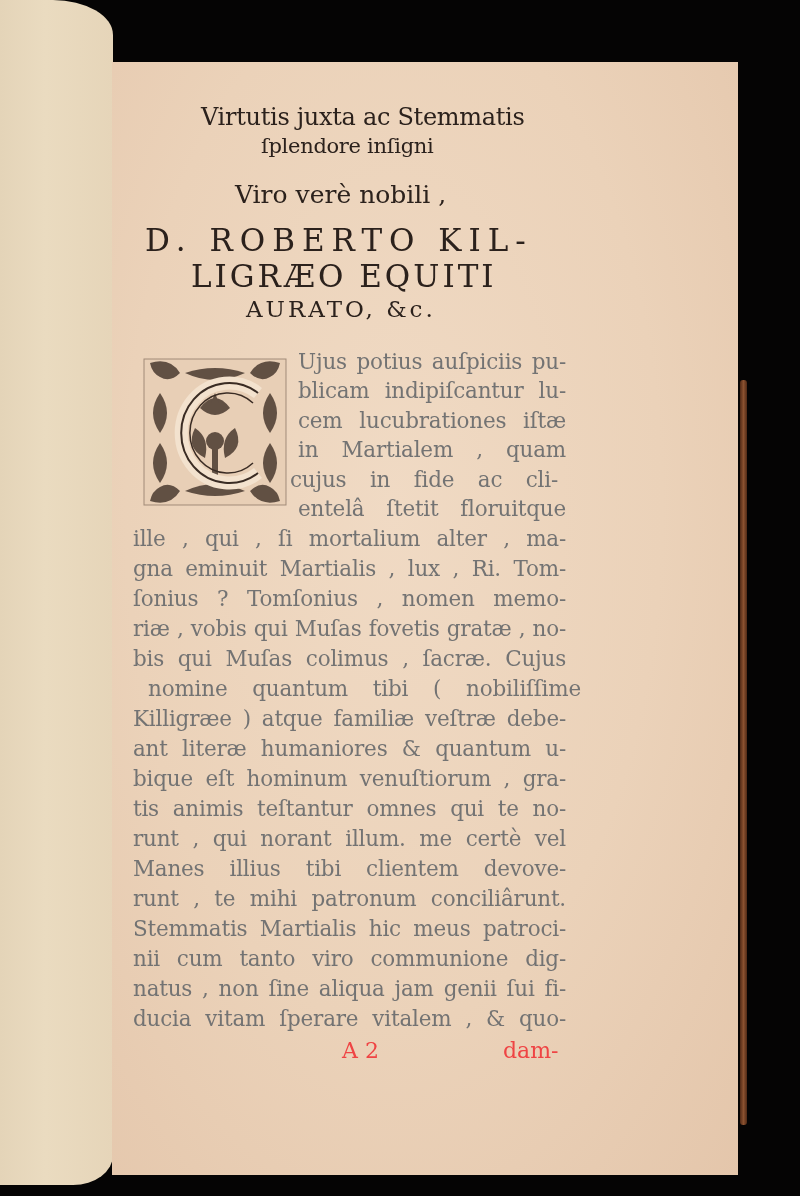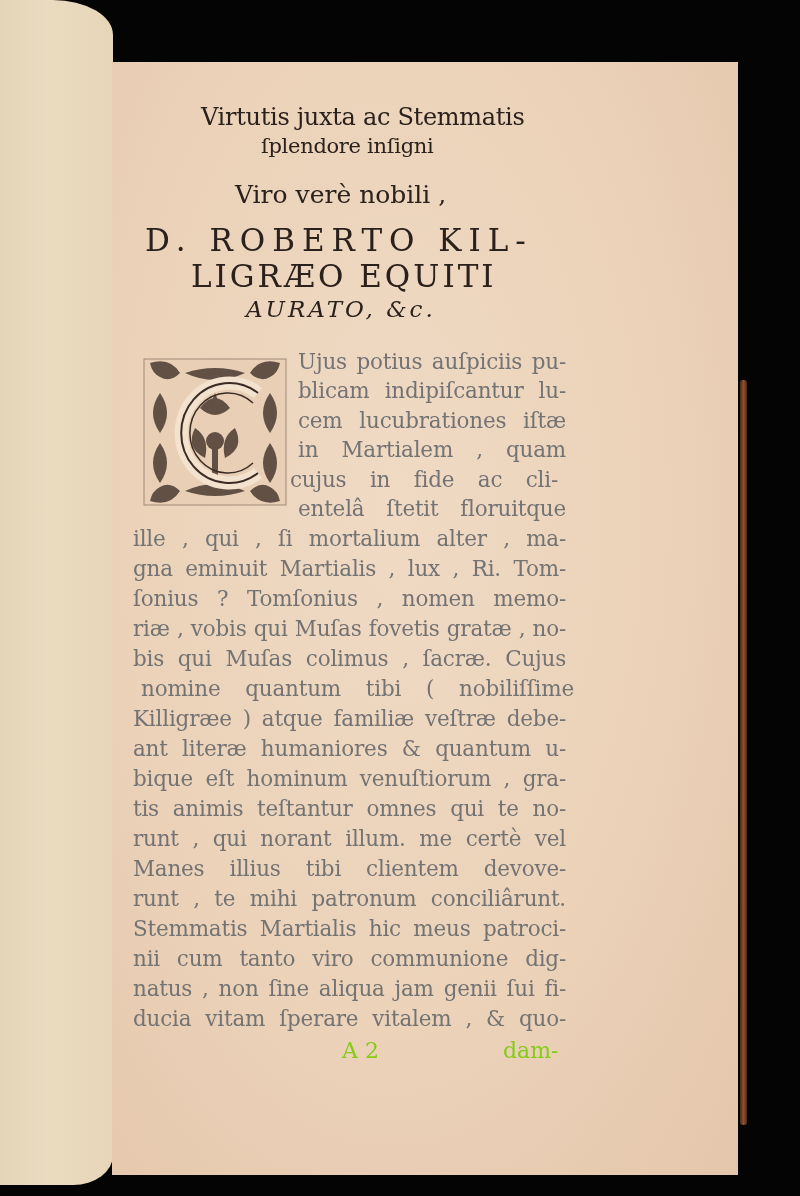--- a/index.html
+++ b/index.html
@@ -21,26 +21,26 @@
     position:absolute; left:740px; top:380px; width:7px; height:745px;
     background:linear-gradient(90deg,#5a2e18,#9a5a34,#5a2e18);
     border-radius:3px; opacity:0.9;
   }
   .text { position:absolute; color:#2b211c; white-space:nowrap; }
   .heading-1 { left:201px; top:103px; font-size:24px; letter-spacing:-0.3px; }
   .heading-2 { left:261px; top:134px; font-size:21px; letter-spacing:-0.3px; }
   .heading-3 { left:235px; top:180px; font-size:25px; letter-spacing:0px; }
   .name-1 { left:145px; top:222px; font-size:31px; letter-spacing:7px; }
   .name-2 { left:191px; top:258px; font-size:31px; letter-spacing:3px; }
-  .name-3 { left:246px; top:296px; font-size:23px; letter-spacing:3px;font-style:italic; }
+  .name-3 { left:246px; top:296px; font-size:23px; letter-spacing:3px; }
   .body-line { position:absolute; color:#737373; font-size:21.5px; white-space:nowrap; letter-spacing:-0.2px; text-align:justify; text-align-last:justify; }
   .initial {
     position:absolute; left:140px; top:353px; width:150px; height:158px;
   }
-  .sig { position:absolute; top:1038px; font-size:22px; color:#84cc16; }
+  .sig { position:absolute; top:1038px; font-size:22px; color:#ef4444; }
 </style>
 </head>
 <body>
 
 <div class="flyleaf"></div>
 <div class="page"></div>
 <div class="spine"></div>
 
 <div class="text heading-1">Virtutis juxta ac Stemmatis</div>
 <div class="text heading-2">ſplendore inſigni</div>
@@ -81,21 +81,21 @@
 <div class="body-line" style="left:298px; top:378px; width:268px;">blicam indipiſcantur lu-</div>
 <div class="body-line" style="left:298px; top:408px; width:268px;">cem lucubrationes iſtæ</div>
 <div class="body-line" style="left:298px; top:437px; width:268px;">in Martialem , quam</div>
 <div class="body-line" style="left:290px; top:467px; width:268px;">cujus in fide ac cli-</div>
 <div class="body-line" style="left:298px; top:496px; width:268px;">entelâ ſtetit floruitque</div>
 <div class="body-line" style="left:133px; top:526px; width:433px;">ille , qui , ſi mortalium alter , ma-</div>
 <div class="body-line" style="left:133px; top:556px; width:433px;">gna eminuit Martialis , lux , Ri. Tom-</div>
 <div class="body-line" style="left:133px; top:586px; width:433px;">ſonius ? Tomſonius , nomen memo-</div>
 <div class="body-line" style="left:133px; top:616px; width:433px;">riæ , vobis qui Muſas fovetis gratæ , no-</div>
 <div class="body-line" style="left:133px; top:646px; width:433px;">bis qui Muſas colimus , ſacræ. Cujus</div>
-<div class="body-line" style="left:141px; top:676px; width:433px;">nomine quantum tibi ( nobiliſſime</div>
+<div class="body-line" style="left:148px; top:676px; width:433px;">nomine quantum tibi ( nobiliſſime</div>
 <div class="body-line" style="left:133px; top:706px; width:433px;">Killigræe ) atque familiæ veſtræ debe-</div>
 <div class="body-line" style="left:133px; top:736px; width:433px;">ant literæ humaniores &amp; quantum u-</div>
 <div class="body-line" style="left:133px; top:766px; width:433px;">bique eſt hominum venuſtiorum , gra-</div>
 <div class="body-line" style="left:133px; top:796px; width:433px;">tis animis teſtantur omnes qui te no-</div>
 <div class="body-line" style="left:133px; top:826px; width:433px;">runt , qui norant illum. me certè vel</div>
 <div class="body-line" style="left:133px; top:856px; width:433px;">Manes illius tibi clientem devove-</div>
 <div class="body-line" style="left:133px; top:886px; width:433px;">runt , te mihi patronum conciliârunt.</div>
 <div class="body-line" style="left:133px; top:916px; width:433px;">Stemmatis Martialis hic meus patroci-</div>
 <div class="body-line" style="left:133px; top:946px; width:433px;">nii cum tanto viro communione dig-</div>
 <div class="body-line" style="left:133px; top:976px; width:433px;">natus , non ſine aliqua jam genii ſui fi-</div>

